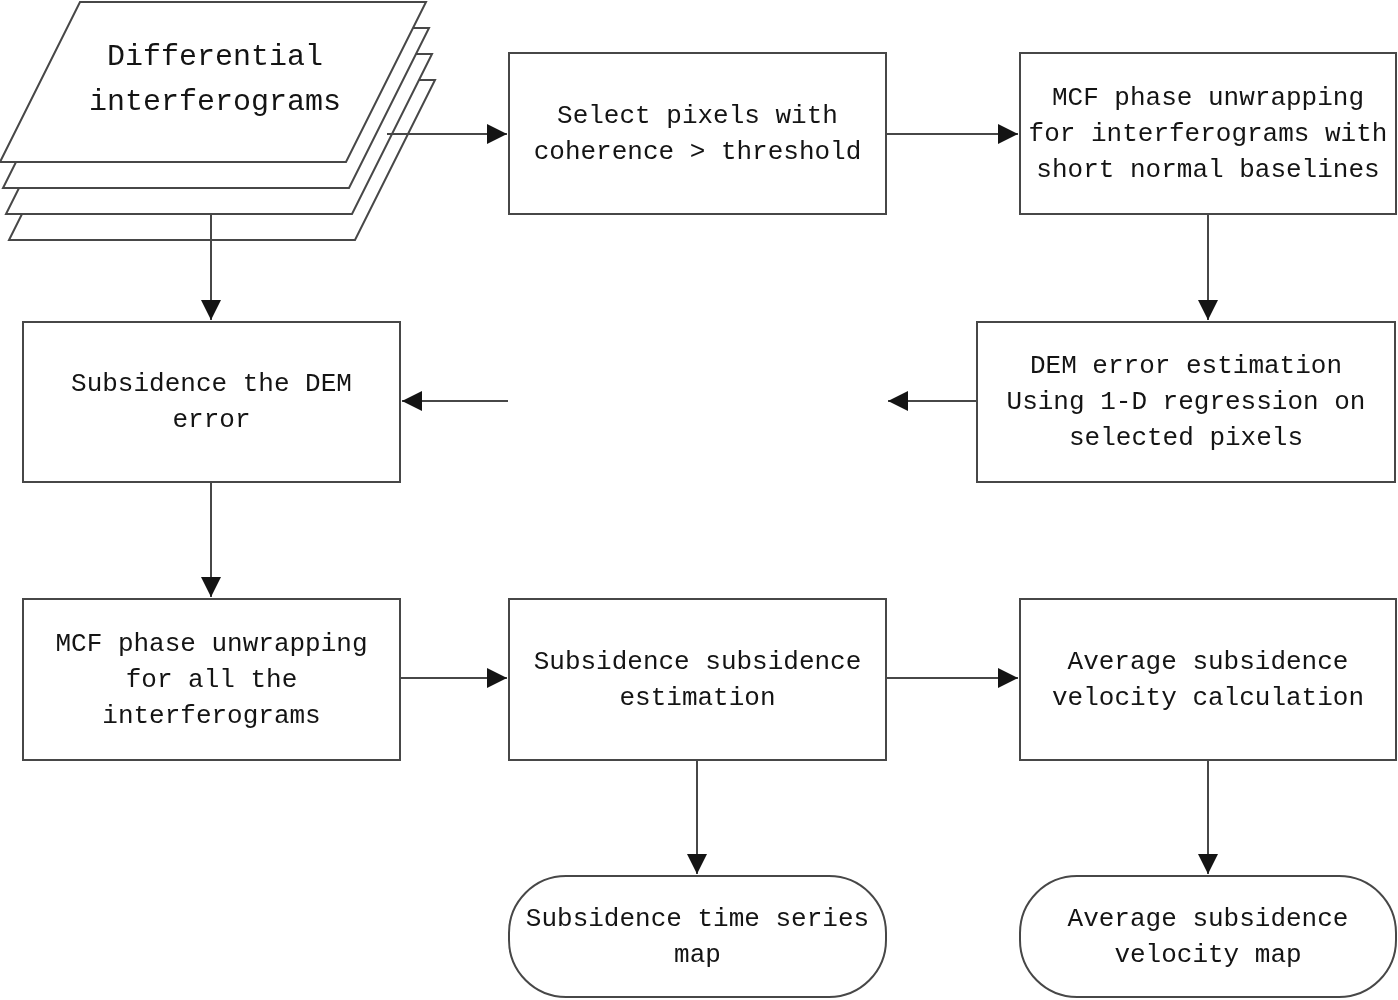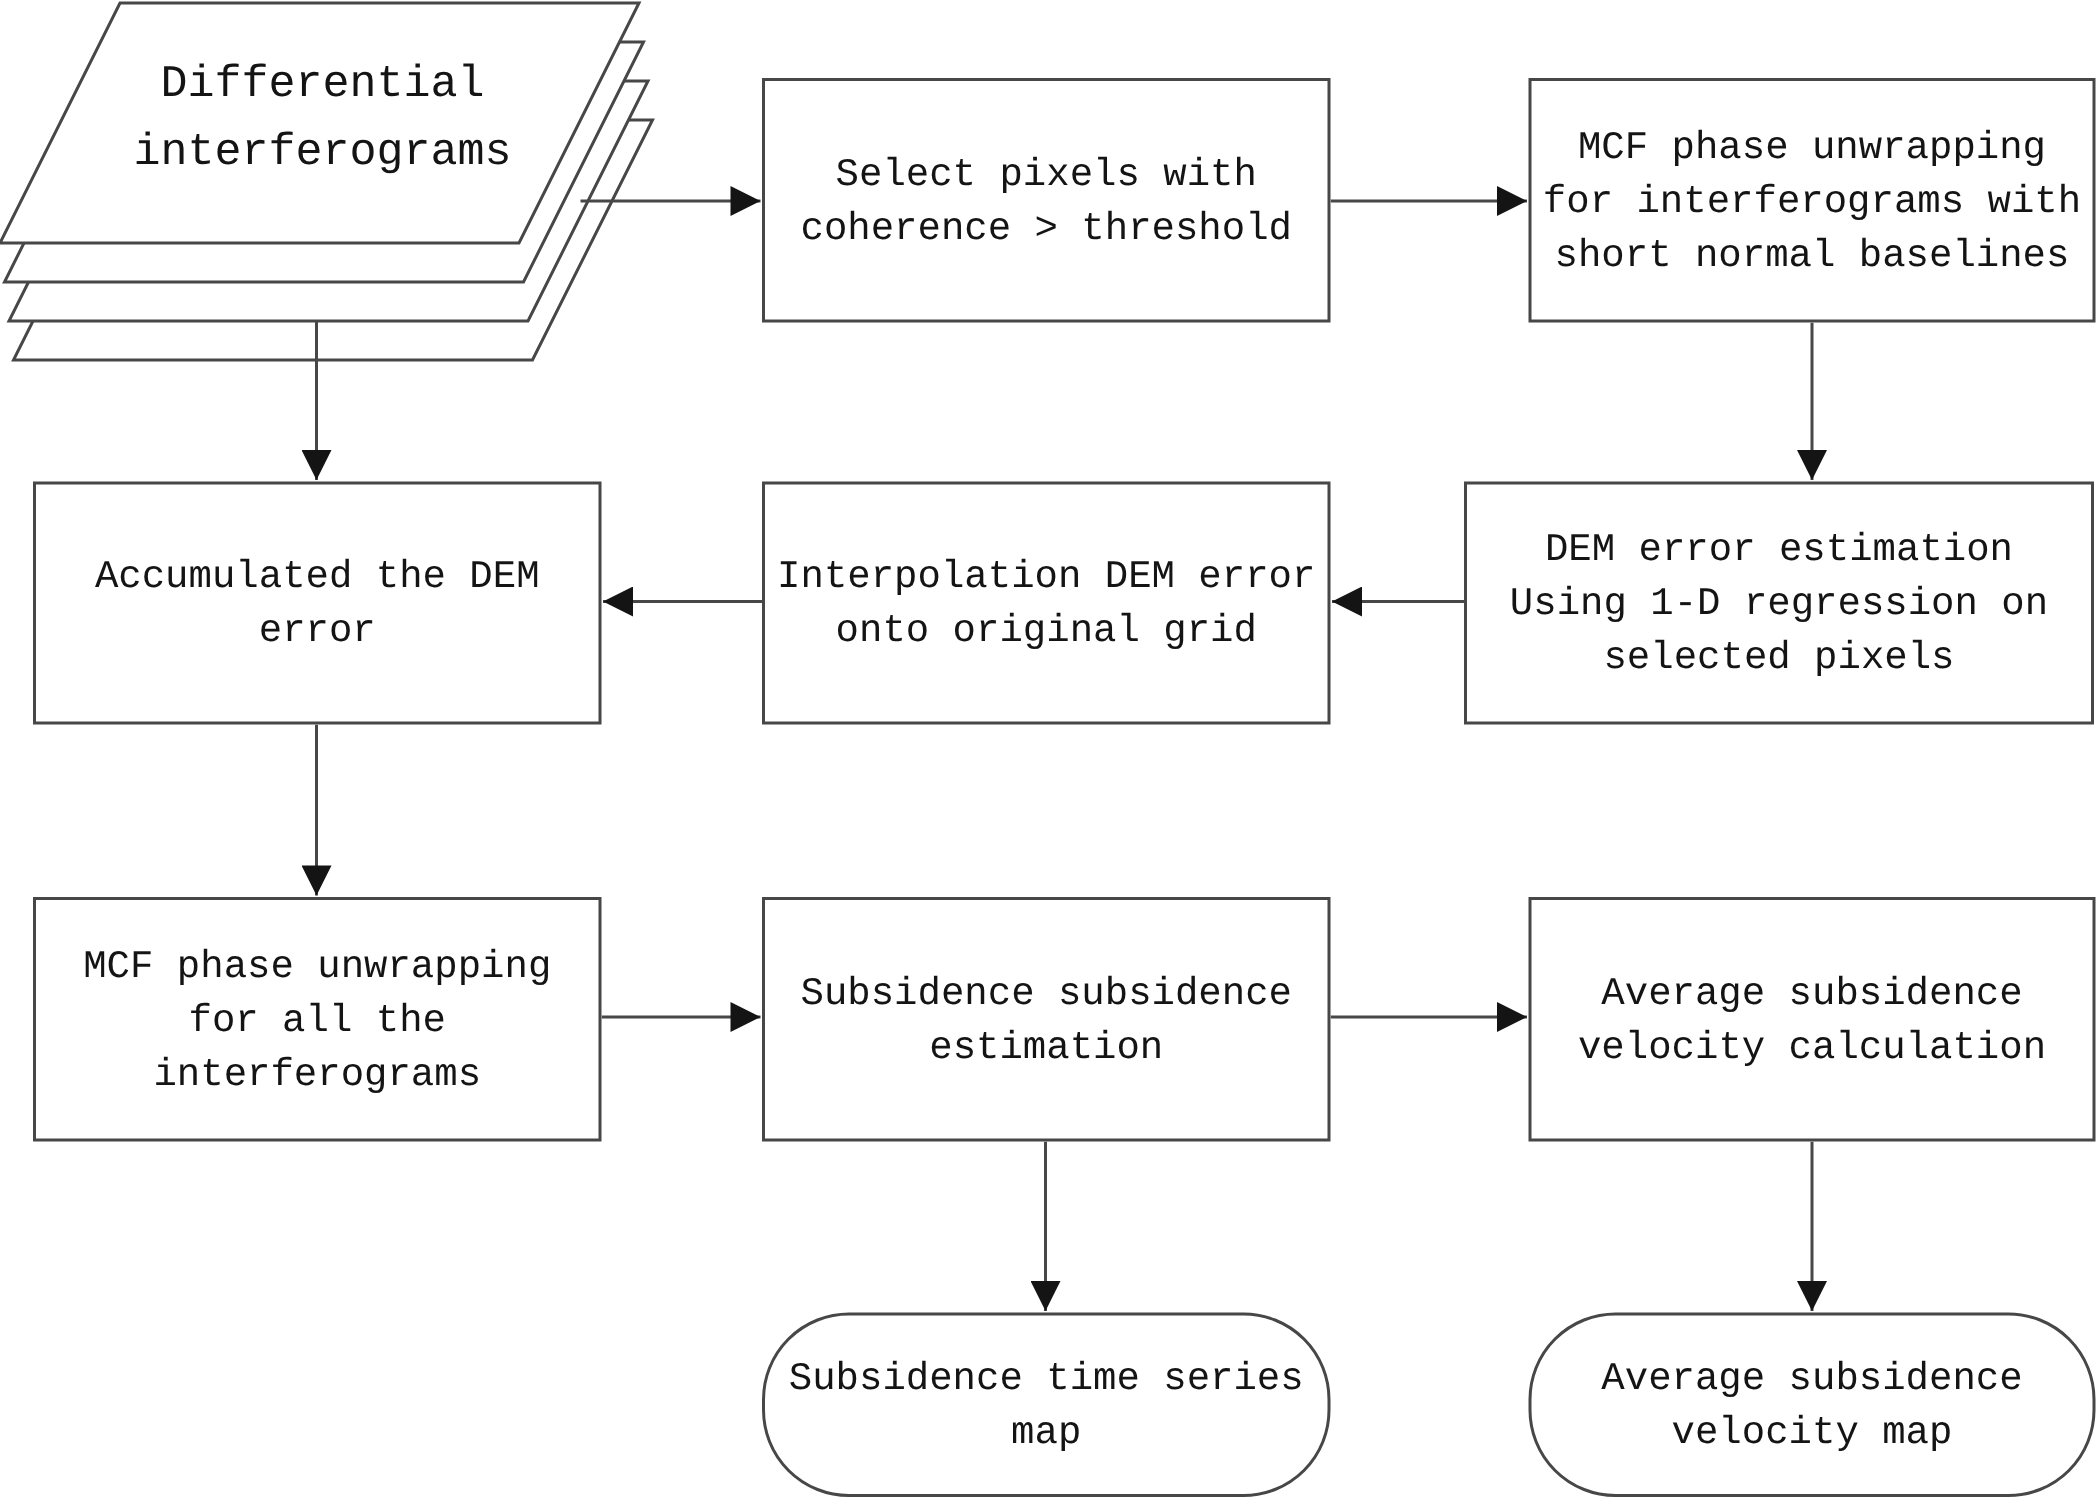--- a/index.html
+++ b/index.html
@@ -115,24 +115,22 @@
 coherence &gt; threshold</div>
 
   <div class="node n-mcf-short">MCF phase unwrapping
 for interferograms with
 short normal baselines</div>
 
   <div class="node n-dem-error">DEM error estimation
 Using 1-D regression on
 selected pixels</div>
 
-  <div class="node n-interp">Interpolation DEM error
-onto original grid</div>
 
-  <div class="node n-subtract">Accumulated the DEM
+  <div class="node n-subtract">Subsidence the DEM
 error</div>
 
   <div class="node n-mcf-all">MCF phase unwrapping
 for all the
 interferograms</div>
 
   <div class="node n-accum">Subsidence subsidence
 estimation</div>
 
   <div class="node n-avg-vel">Average subsidence

